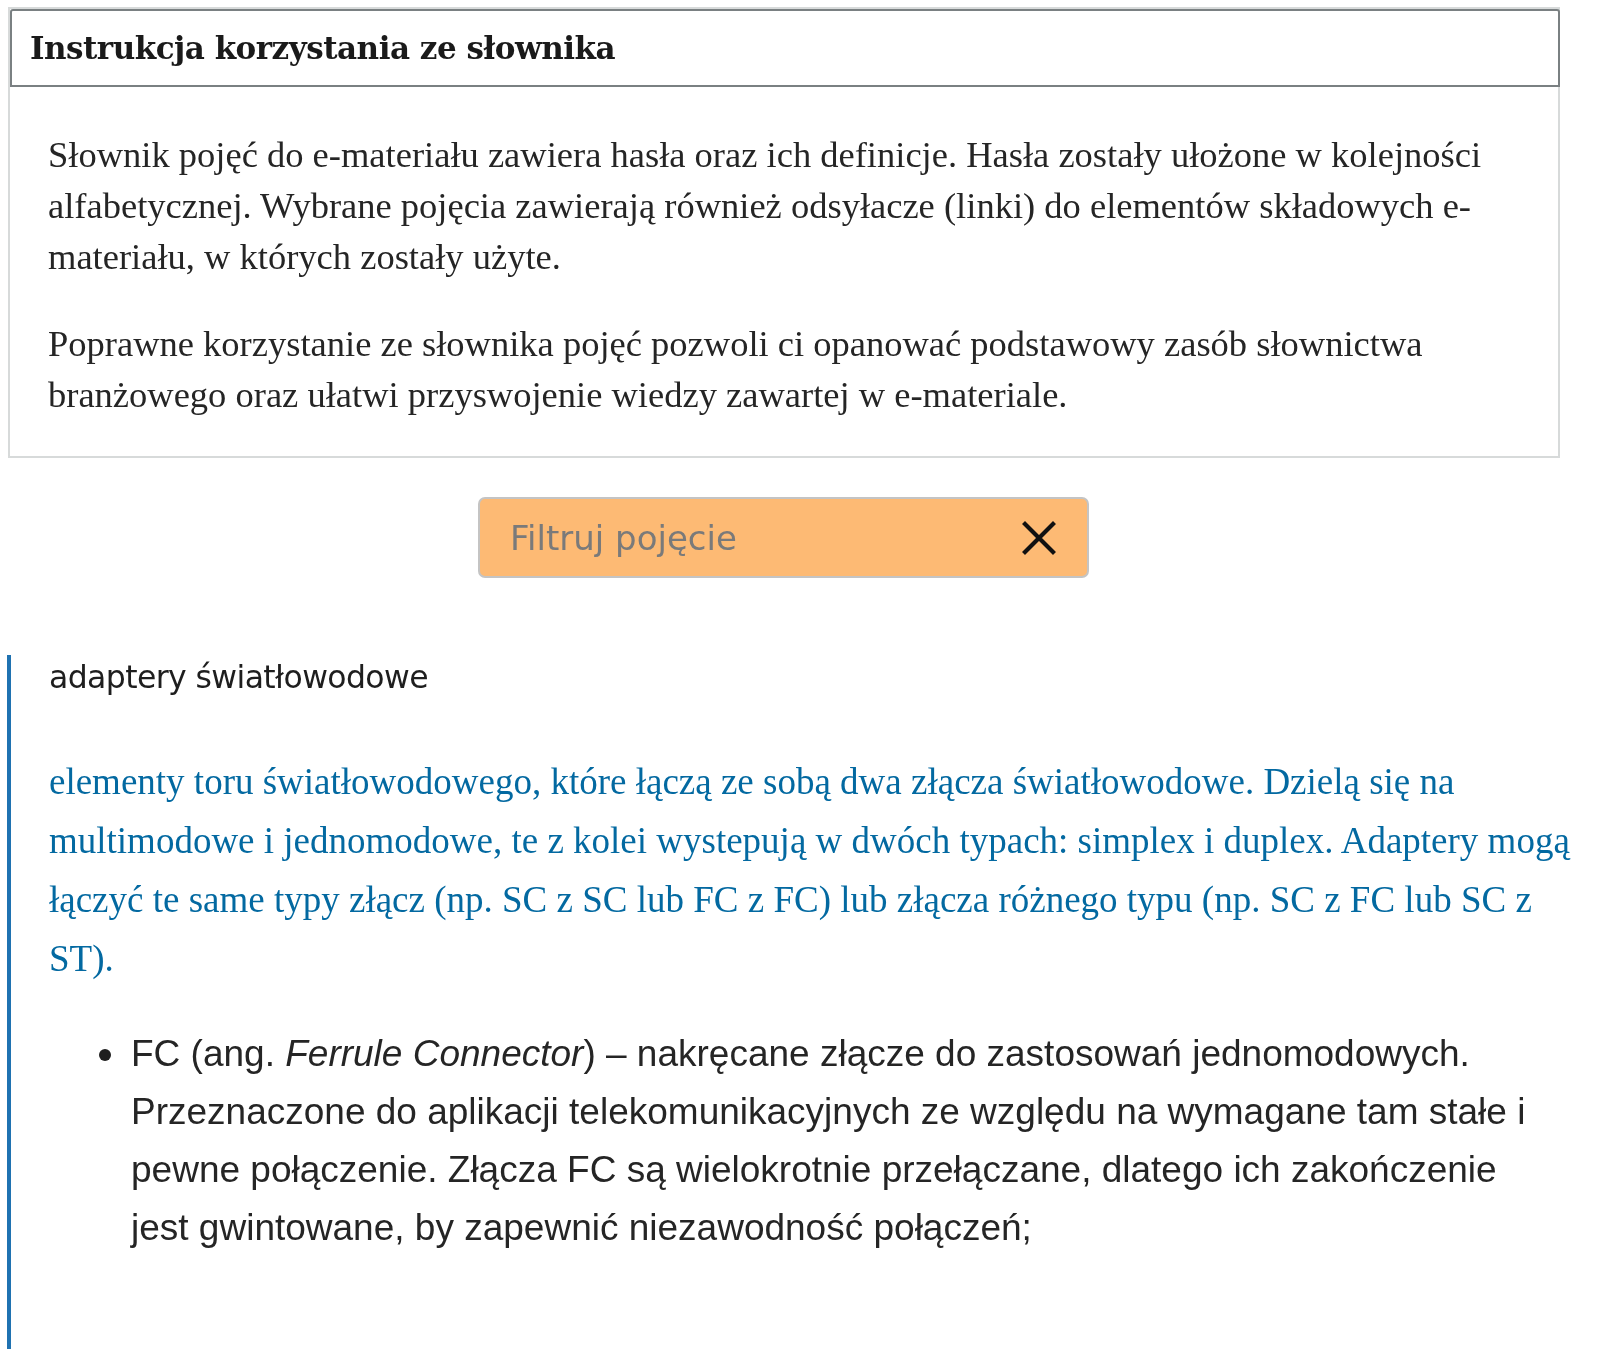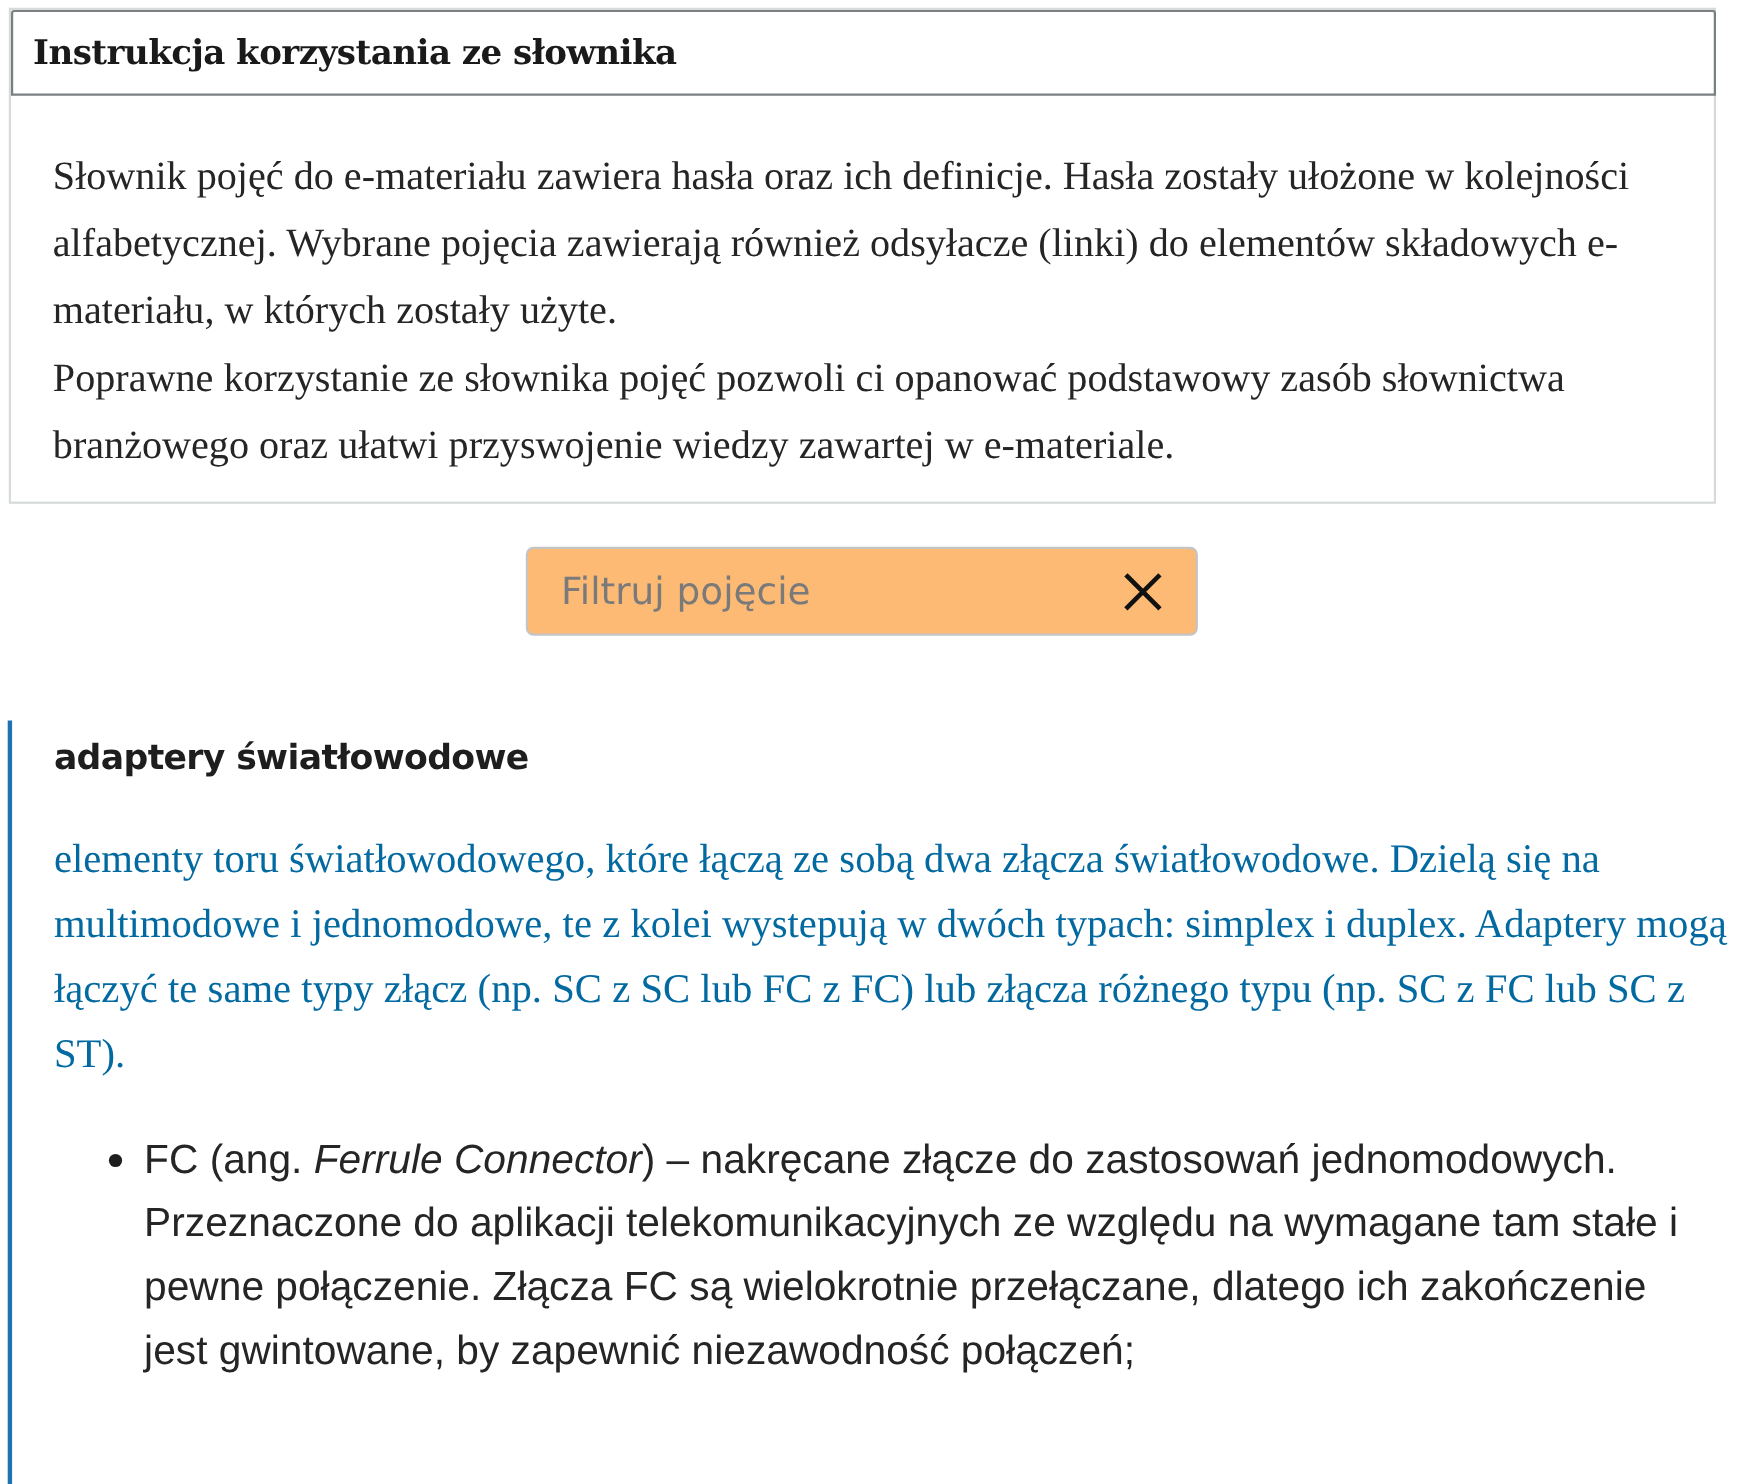--- a/index.html
+++ b/index.html
@@ -12,24 +12,24 @@
   }
   .instructions-header {
     position: absolute; left: 0px; top: 0px; width: 1550px; height: 78px;
     border: 2px solid #7a8082; border-radius: 3px 3px 0 0;
     display: flex; align-items: center; padding-left: 18px;
     font-family: "DejaVu Serif", serif; font-weight: bold; font-size: 31px;
     color: #1a1a1a; letter-spacing: -0.5px;
   }
   .instructions-body {
     position: absolute; left: 38px; top: 120px; width: 1490px;
-    font-family: "Liberation Serif", serif; font-size: 36.5px; line-height: 61px;
+    font-family: "Liberation Serif", serif; font-size: 36.5px; line-height: 51px;
     color: #252525;
   }
-  .instructions-body p + p { }
+  .instructions-body p + p { margin-top: 36px; }
 
   .filter-box {
     position: absolute; left: 478px; top: 497px; width: 611px; height: 81px;
     border: 2px solid #c4c4c4; border-radius: 7px; background: #fdba74;
     display: flex; align-items: center;
   }
   .filter-input {
     flex: 1; height: 100%; border: none; outline: none; background: transparent;
     padding-left: 30px; font-family: "DejaVu Sans", sans-serif; font-size: 34px;
     color: #333;
@@ -38,22 +38,22 @@
   .clear-button {
     width: 60px; height: 60px; margin-right: 18px; border: none; background: transparent;
     display: flex; align-items: center; justify-content: center; cursor: pointer;
   }
 
   .entry {
     position: absolute; left: 7px; top: 655px; width: 1593px; height: 700px;
     border-left: 4px solid #1f72b1;
   }
   .entry-term {
-    position: absolute; left: 38px; top: 16px;
-    font-family: "DejaVu Sans", sans-serif; font-weight: bold; font-size: 31.5px;
+    position: absolute; left: 38px; top: 4px;
+    font-family: "DejaVu Sans", sans-serif; font-weight: normal; font-size: 31.5px;
     color: #1e1e1e; letter-spacing: -0.6px;
   }
   .entry-definition {
     position: absolute; left: 38px; top: 97px; width: 1540px;
     font-family: "Liberation Serif", serif; font-size: 37px; line-height: 59px;
     color: #0369a1;
   }
   .entry-list {
     position: absolute; left: 38px; top: 370px; width: 1480px; list-style: none;
     font-family: Liberation Sans, sans-serif; font-size: 37px; line-height: 58px;

